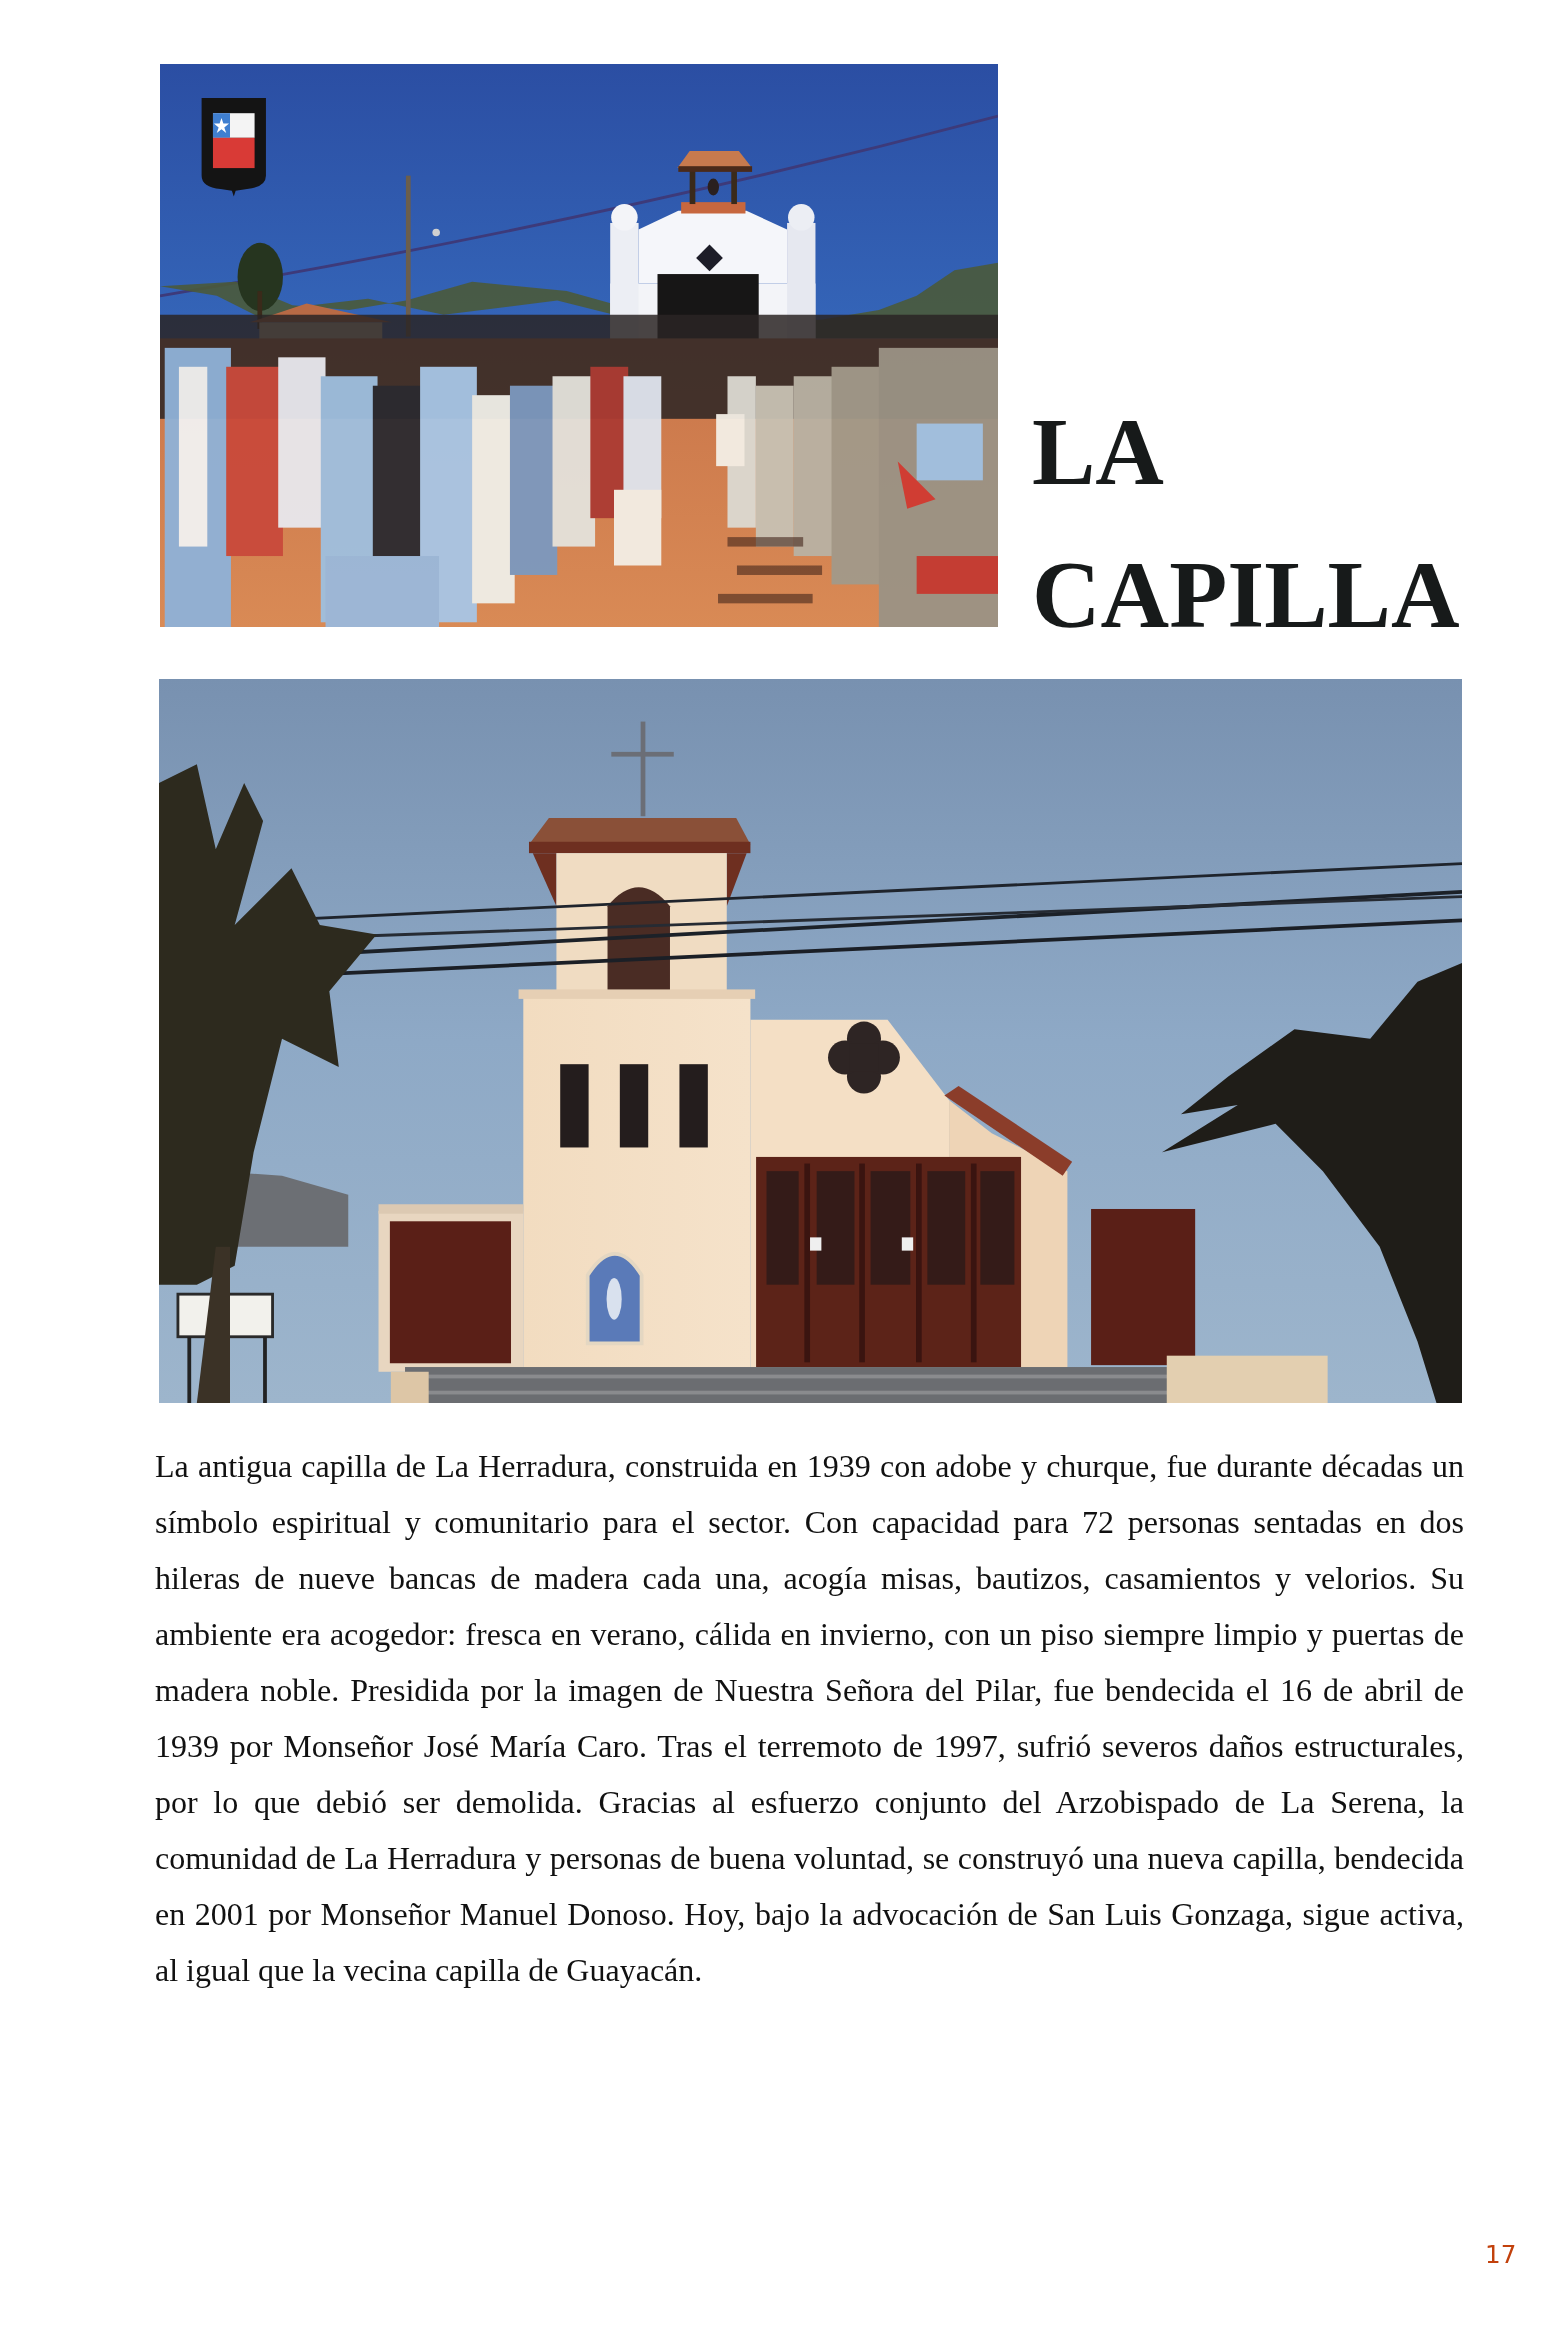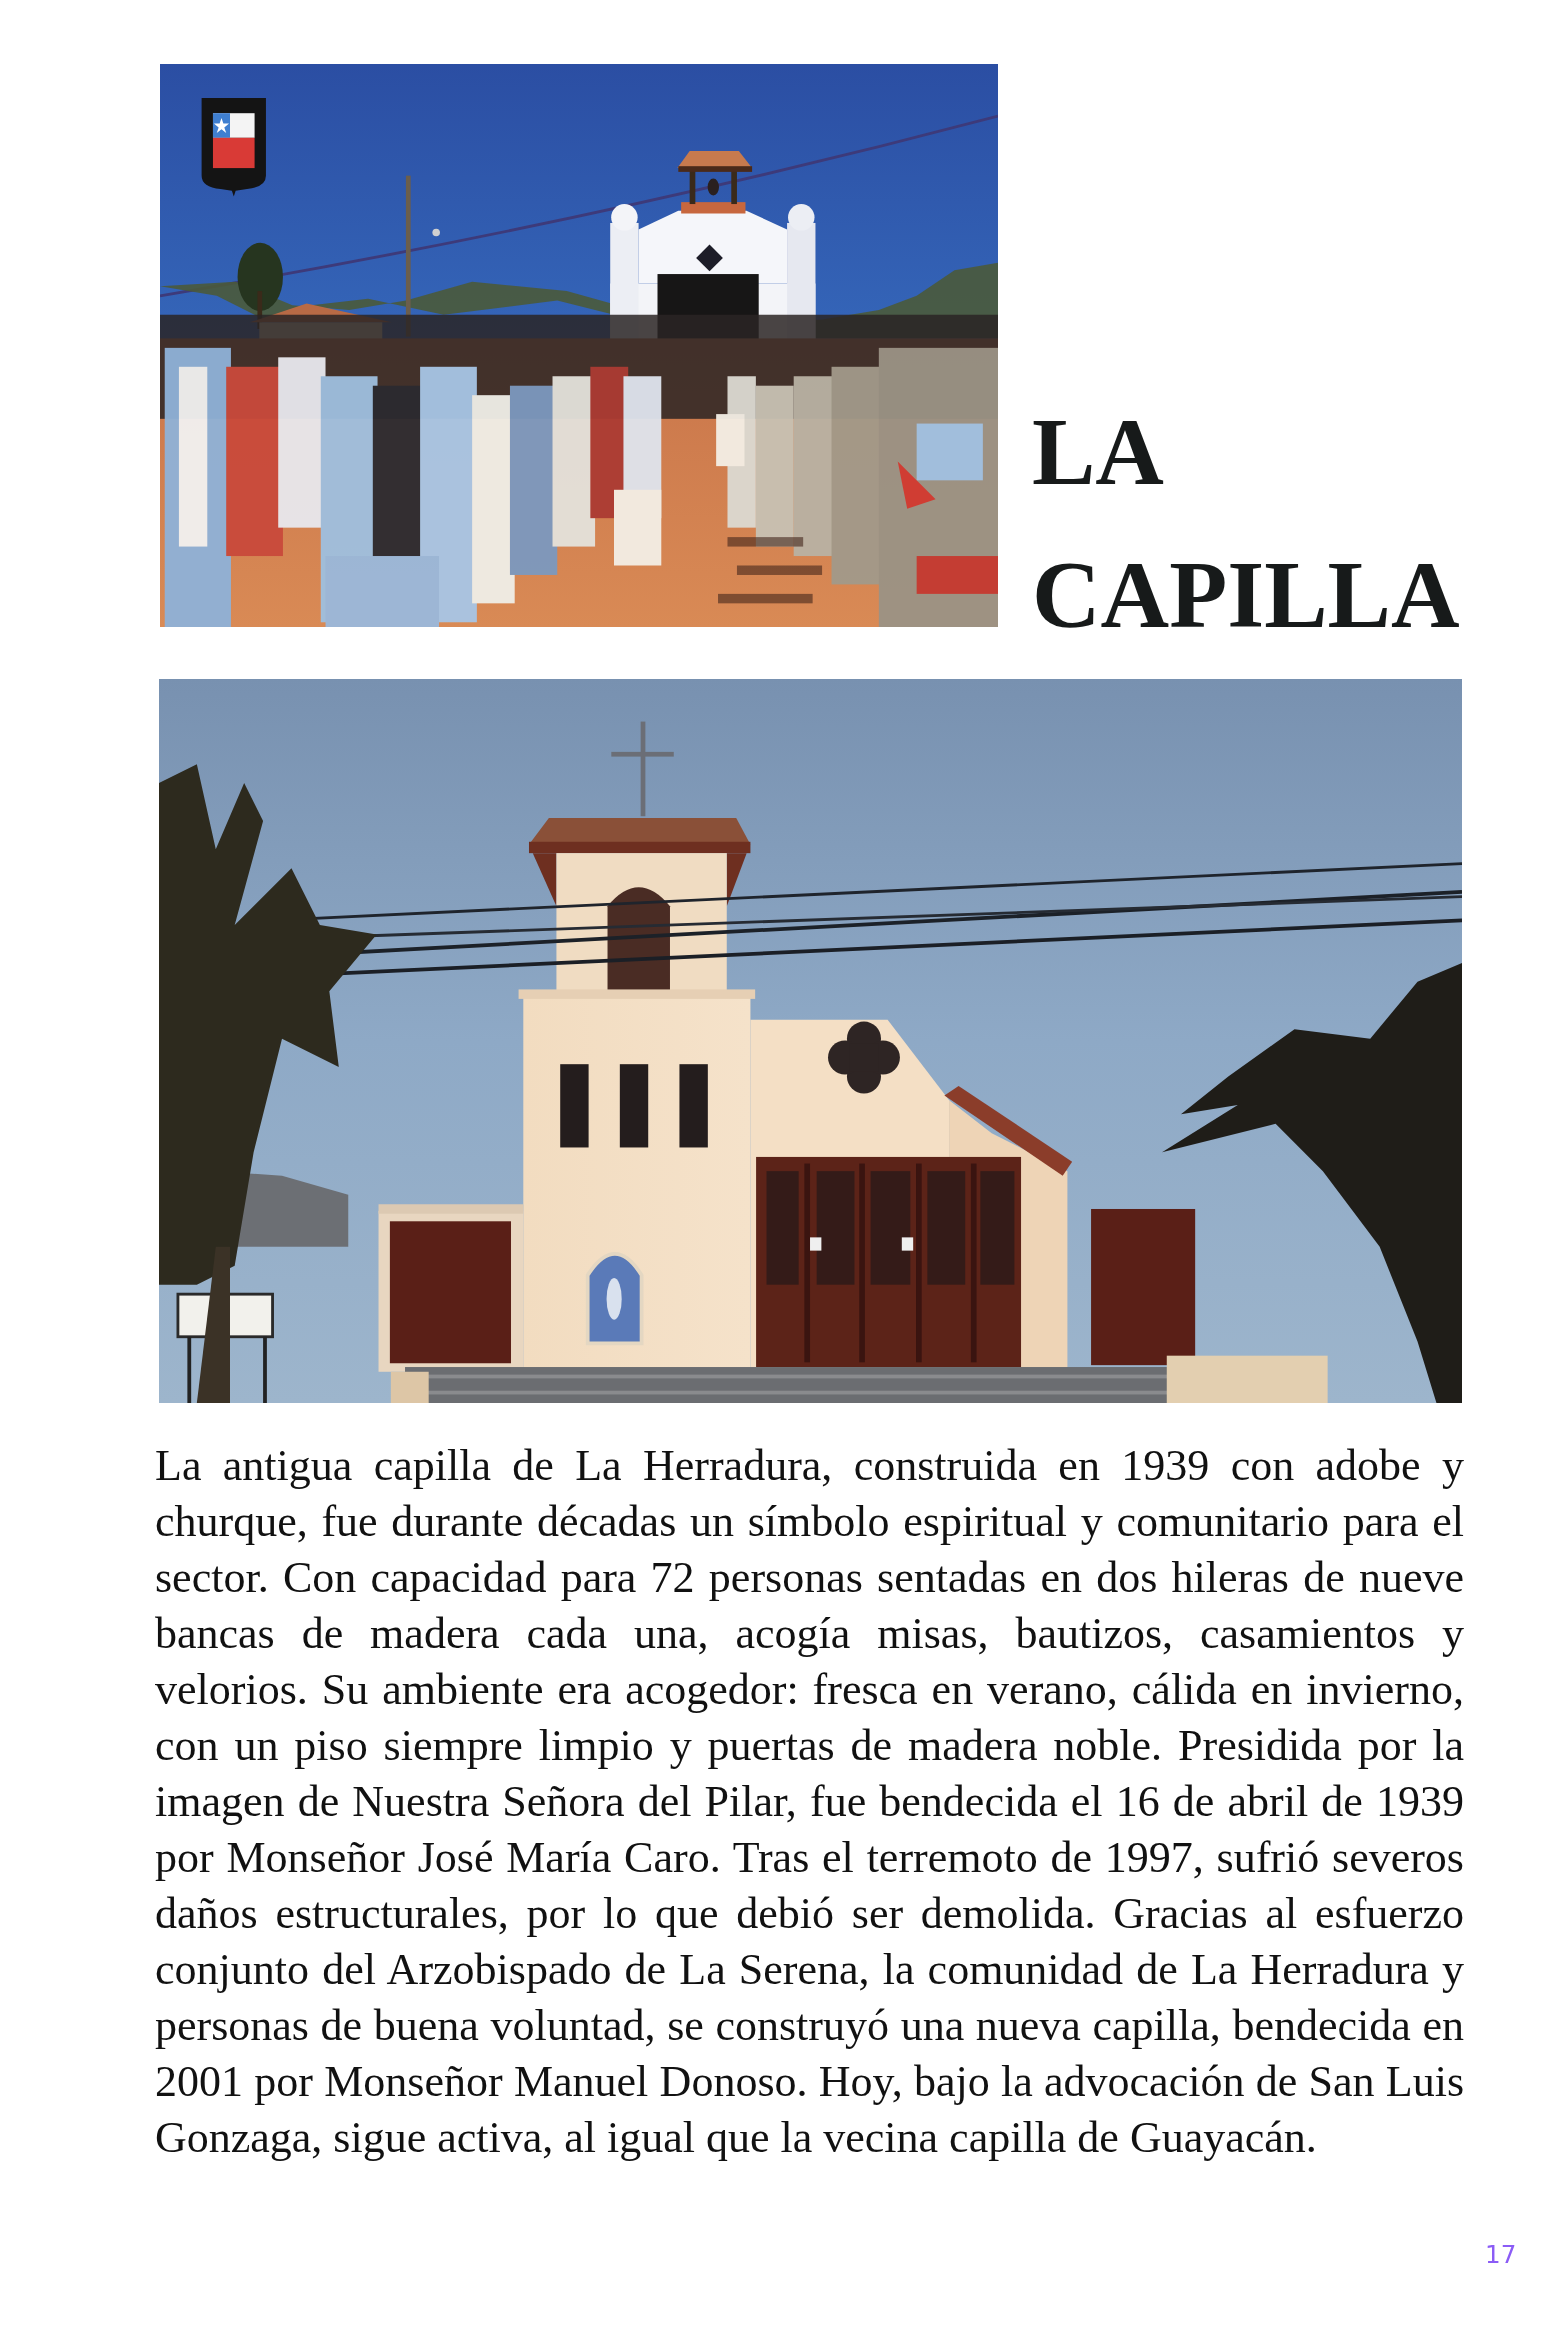--- a/index.html
+++ b/index.html
@@ -4,22 +4,22 @@
 <style>
   html, body { margin:0; padding:0; background:#ffffff; }
   body { width:1564px; height:2347px; position:relative; overflow:hidden; font-family:"Liberation Serif", "DejaVu Serif", serif; }
   .photo { position:absolute; overflow:hidden; }
   .photo svg { display:block; width:100%; height:100%; }
   #photo-procession { left:160px; top:64px; width:838px; height:563px; }
   #photo-church { left:159px; top:679px; width:1303px; height:724px; }
   .title { position:absolute; left:1032px; margin:0; font-family:"Liberation Serif", serif; font-weight:bold; font-size:95px; line-height:115px; color:#171a1a; letter-spacing:0px; }
   #title-line1 { top:395px;text-align:right; }
   #title-line2 { top:538px; }
-  #body-text { position:absolute; left:155px; top:1438px; width:1309px; margin:0; font-family:"Liberation Serif", serif; font-size:44px; line-height:56px; color:#111111; text-align:justify; text-align-last:left; }
-  #page-number { position:absolute; left:1485px; top:2240px; font-family:"DejaVu Sans", sans-serif; font-size:24.6px; color:#8b5cf6;text-align:right; }
+  #body-text { position:absolute; left:155px; top:1438px; width:1309px; margin:0; font-family:"Liberation Serif", serif; font-size:32px; line-height:56px; color:#111111; text-align:justify; text-align-last:left; }
+  #page-number { position:absolute; left:1485px; top:2240px; font-family:"DejaVu Sans", sans-serif; font-size:24.6px; color:#c2410c;text-align:right; }
 </style>
 </head>
 <body>
 
 <div class="photo" id="photo-procession">
   <svg viewBox="0 0 886 595" preserveAspectRatio="none">
     <defs>
       <linearGradient id="skyA" x1="0" y1="0" x2="0" y2="1">
         <stop offset="0" stop-color="#2b4ea3"></stop>
         <stop offset="1" stop-color="#3f7fd0"></stop>

